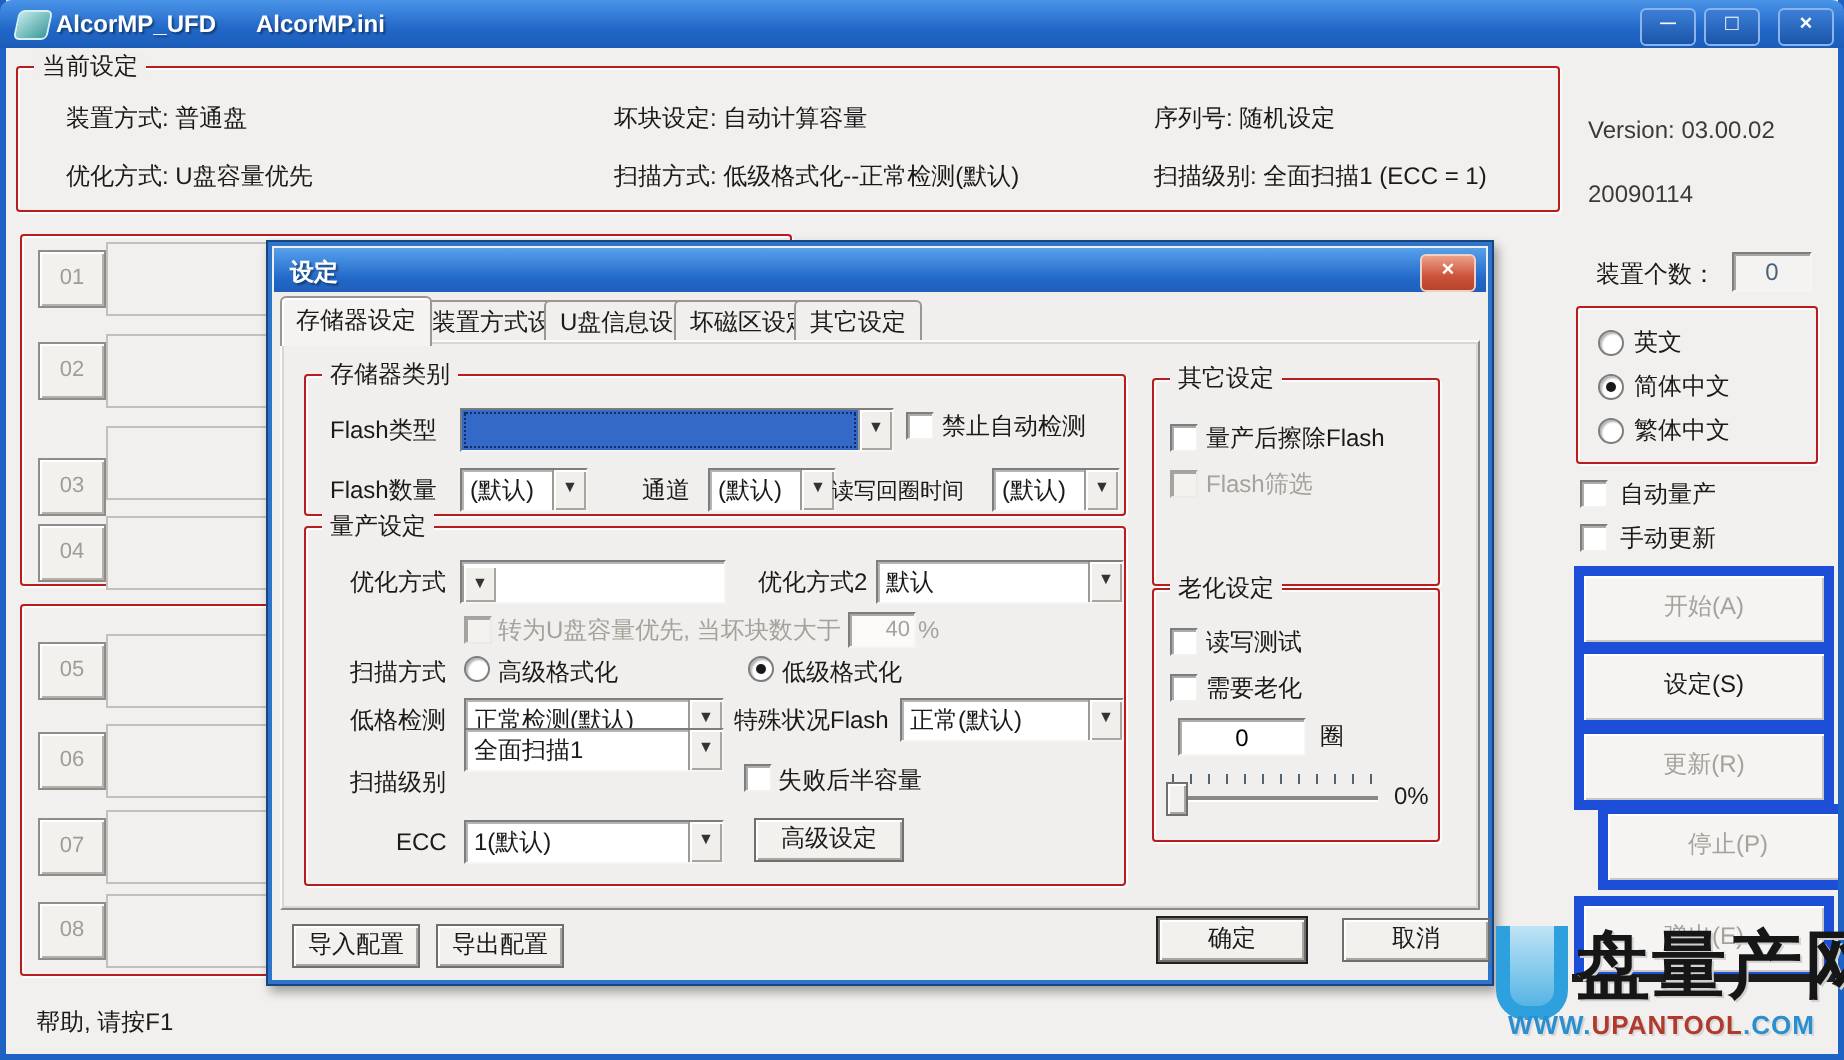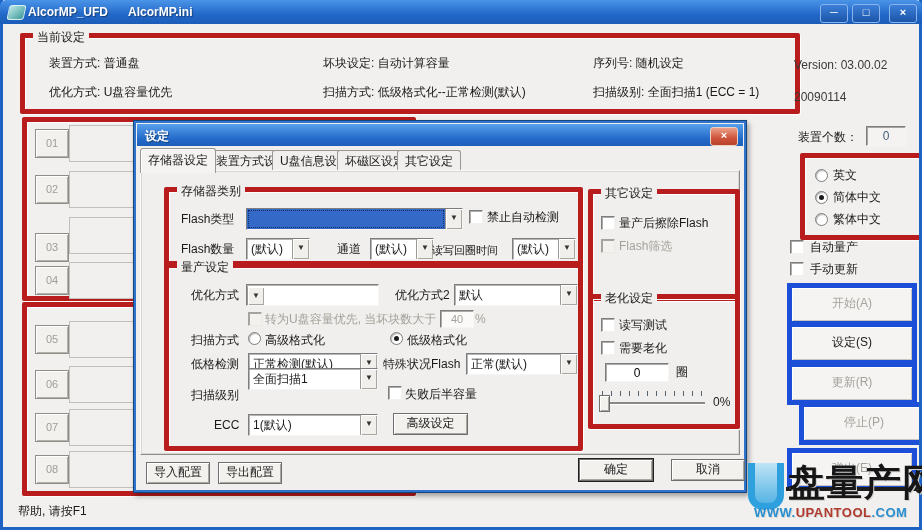--- a/index.html
+++ b/index.html
@@ -7,21 +7,21 @@
   .abs{position:absolute;}
   #window{position:relative;width:922px;height:530px;background:#f2f0ee;overflow:hidden;}
   
   #frame{position:absolute;inset:0;border-left:3px solid #1e62c4;border-right:3px solid #1e62c4;border-bottom:3px solid #1e62c4;pointer-events:none;z-index:40;}
   
   .titlebar{left:0;top:0;width:922px;height:24px;background:linear-gradient(#4a94e8,#2268c8 60%,#1c5cb8);border-radius:6px 6px 0 0;z-index:41;}
   .titlebar .ttext{position:absolute;top:5px;color:#fff;font-weight:bold;font-size:12px;text-shadow:1px 1px 1px rgba(0,0,0,.4);}
   .appicon{position:absolute;left:8px;top:5px;width:15px;height:13px;background:linear-gradient(135deg,#bfe8e8,#3e9a9a);border:1px solid #d8f0f0;border-radius:3px;transform:skewX(-12deg);}
   .winbtn{position:absolute;top:4px;width:26px;height:17px;border:1px solid #8ab4ee;border-radius:3px;background:linear-gradient(#3c7fd8,#1b55a8);color:#fff;text-align:center;line-height:15px;font-size:11px;font-weight:bold;cursor:pointer;}
   
-  .gb{border:5px solid #b91c1c;box-shadow:1px 1px 0 #fdfdfd inset, 1px 1px 0 #fdfdfd;border-radius:2px;margin-left:12px;}
+  .gb{border:1px solid #b91c1c;box-shadow:1px 1px 0 #fdfdfd inset, 1px 1px 0 #fdfdfd;border-radius:2px;}
   .gb>.legend{position:absolute;top:-8px;left:8px;background:#f2f0ee;padding:0 4px;line-height:14px;white-space:nowrap;}
   
   .sunken{background:#fff;border:1px solid;border-color:#7d7d7d #f6f5f3 #f6f5f3 #7d7d7d;box-shadow:inset 1px 1px 0 rgba(70,70,70,.45);}
   
   .btn3d{background:#f3f1ee;border:1px solid #6f6f6f;box-shadow:inset 1px 1px 0 #ffffff,inset -1px -1px 0 #a9a6a0;text-align:center;cursor:pointer;white-space:nowrap;}
   .btn-default{box-shadow:0 0 0 1px #202020,inset 1px 1px 0 #ffffff,inset -1px -1px 0 #a9a6a0;}
   .bigbtn{background:#f5f4f2;border:5px solid #1d4ed8;box-shadow:inset 1px 1px 0 #fff,inset -1px -1px 0 #c9c6c0;text-align:center;line-height:31px;cursor:pointer;}
   .disabled-text{color:#a5a29b;}
   
   .combo{display:flex;height:20px;background:#fff;border:1px solid;border-color:#7d7d7d #f6f5f3 #f6f5f3 #7d7d7d;box-shadow:inset 1px 1px 0 rgba(70,70,70,.4);cursor:default;}
@@ -185,21 +185,21 @@
         <span class="carrow">▼</span>
       </div>
       <span class="abs lbl" style="left:226px;top:20px">优化方式2</span>
       <div class="abs combo" style="left:285px;top:16px;width:122px;">
         <span class="ctext">默认</span>
         <span class="carrow">▼</span>
       </div>
 
       <span class="abs cb dis" style="left:79px;top:44px"></span>
       <span class="abs lbl disabled-text" style="left:96px;top:44px">转为U盘容量优先, 当坏块数大于</span>
-      <input class="abs sunken disabled-text" style="left: 271px; top: 42px; width: 28px; height: 14px; text-align: center; font-size: 11px; background: rgb(251, 250, 249); color: rgb(165, 162, 155);" readonly="" value="40">
+      <input class="abs sunken disabled-text" style="left: 271px; top: 42px; width: 28px; height: 14px; text-align: right; font-size: 11px; background: rgb(251, 250, 249); color: rgb(165, 162, 155);" readonly="" value="40">
       <span class="abs lbl disabled-text" style="left:306px;top:44px">%</span>
 
       <span class="abs lbl" style="left:22px;top:65px">扫描方式</span>
       <span class="abs radio" style="left:79px;top:64px"></span>
       <span class="abs lbl" style="left:96px;top:65px">高级格式化</span>
       <span class="abs radio checked" style="left:221px;top:64px"></span>
       <span class="abs lbl" style="left:238px;top:65px">低级格式化</span>
 
       <span class="abs lbl" style="left:22px;top:89px">低格检测</span>
       <div class="abs combo" style="left:79px;top:85px;width:128px;">

